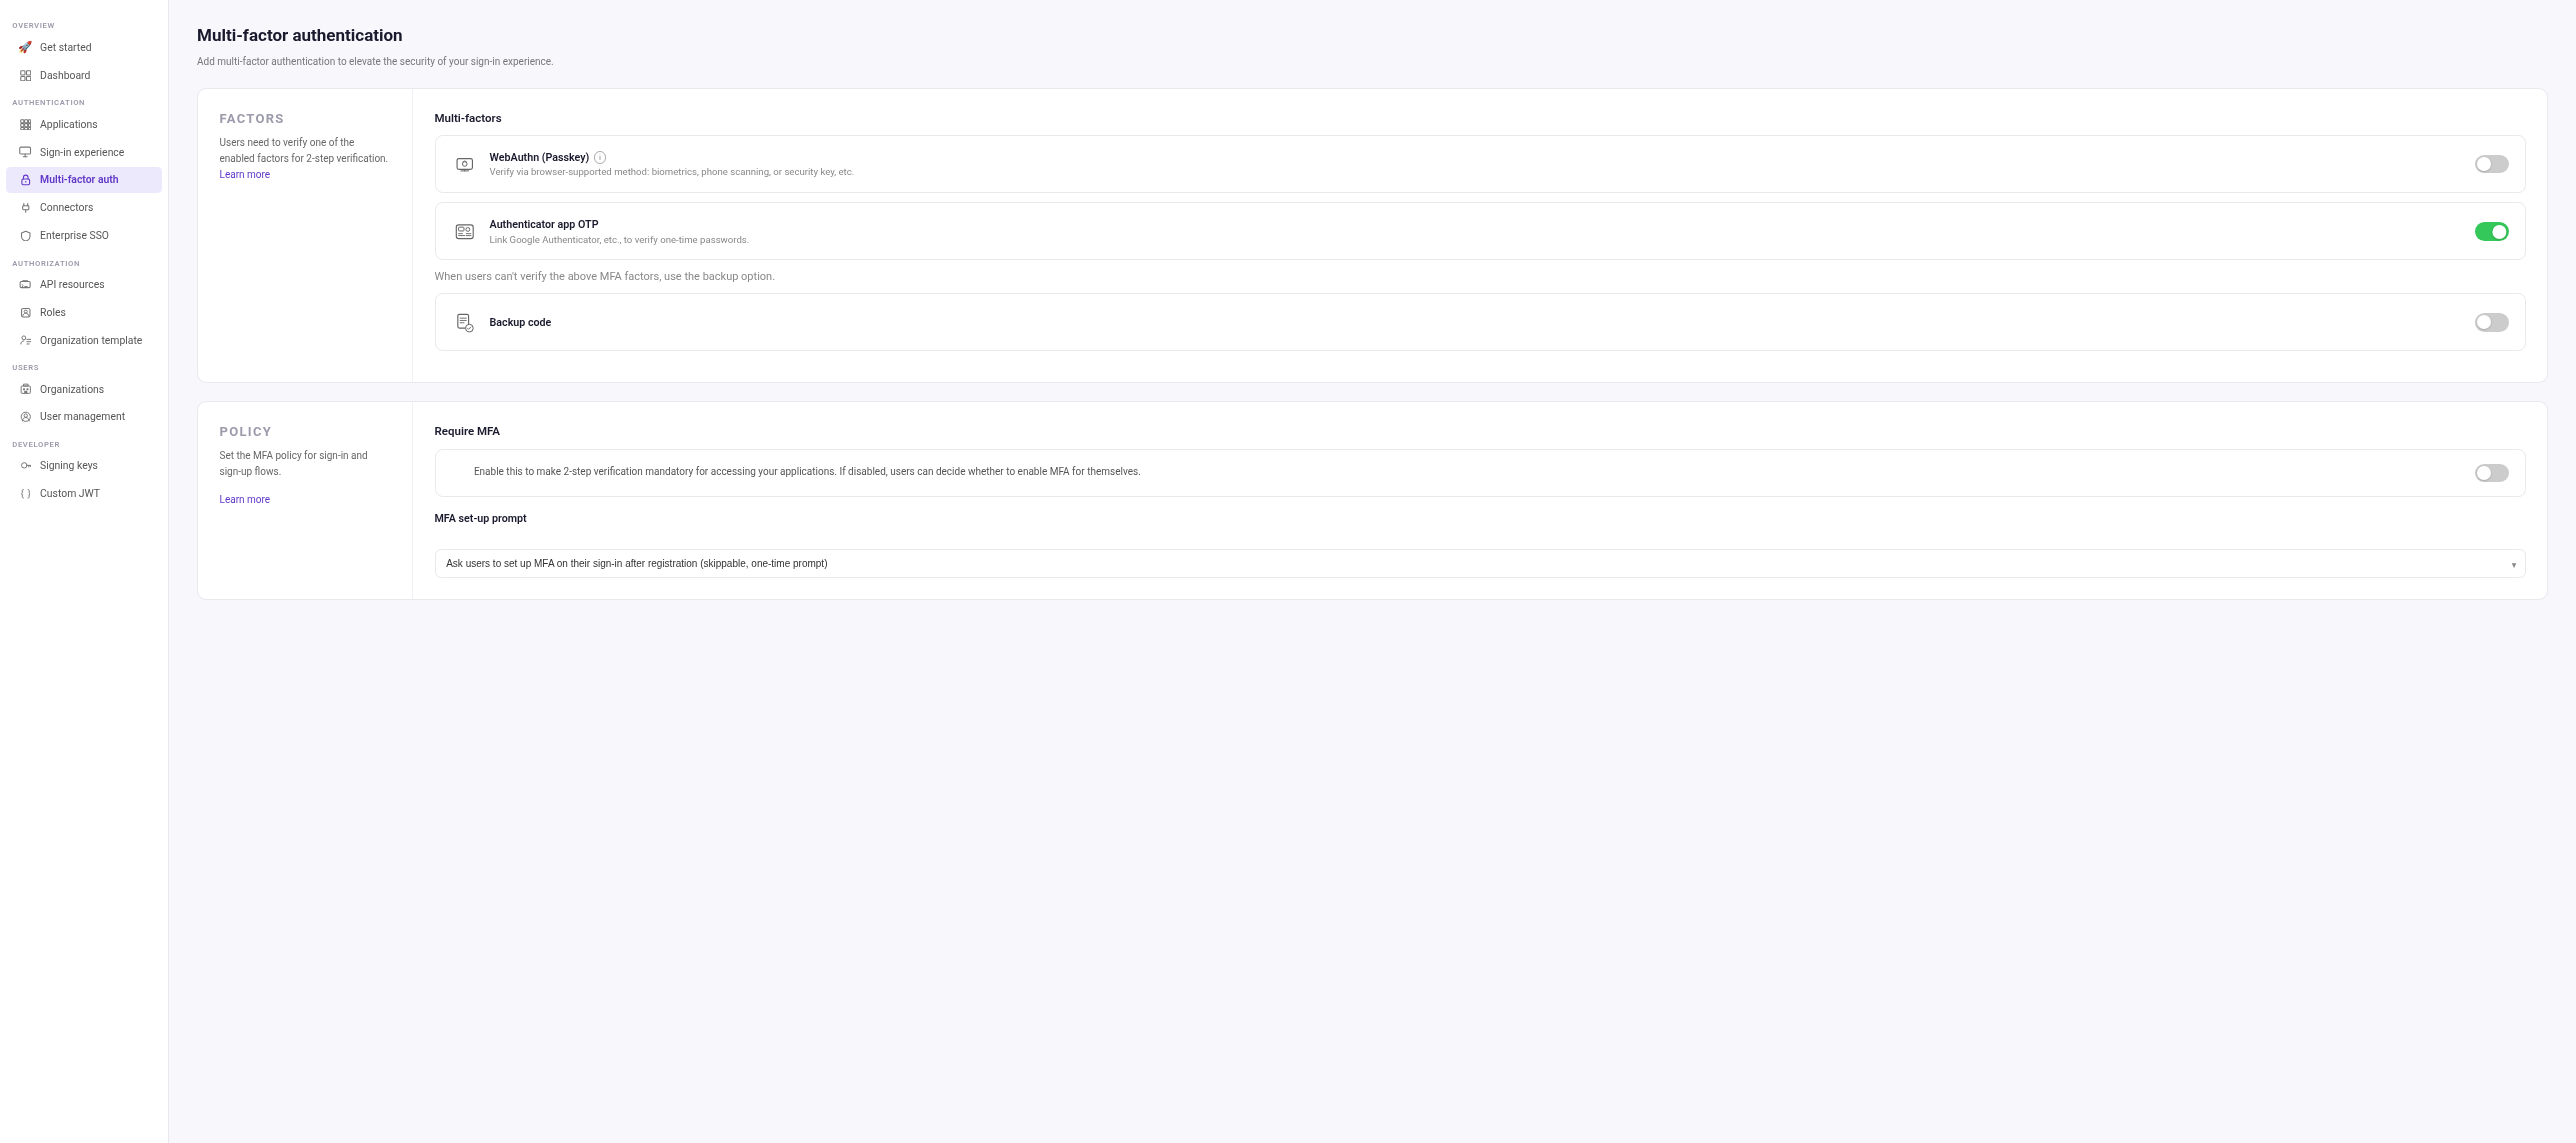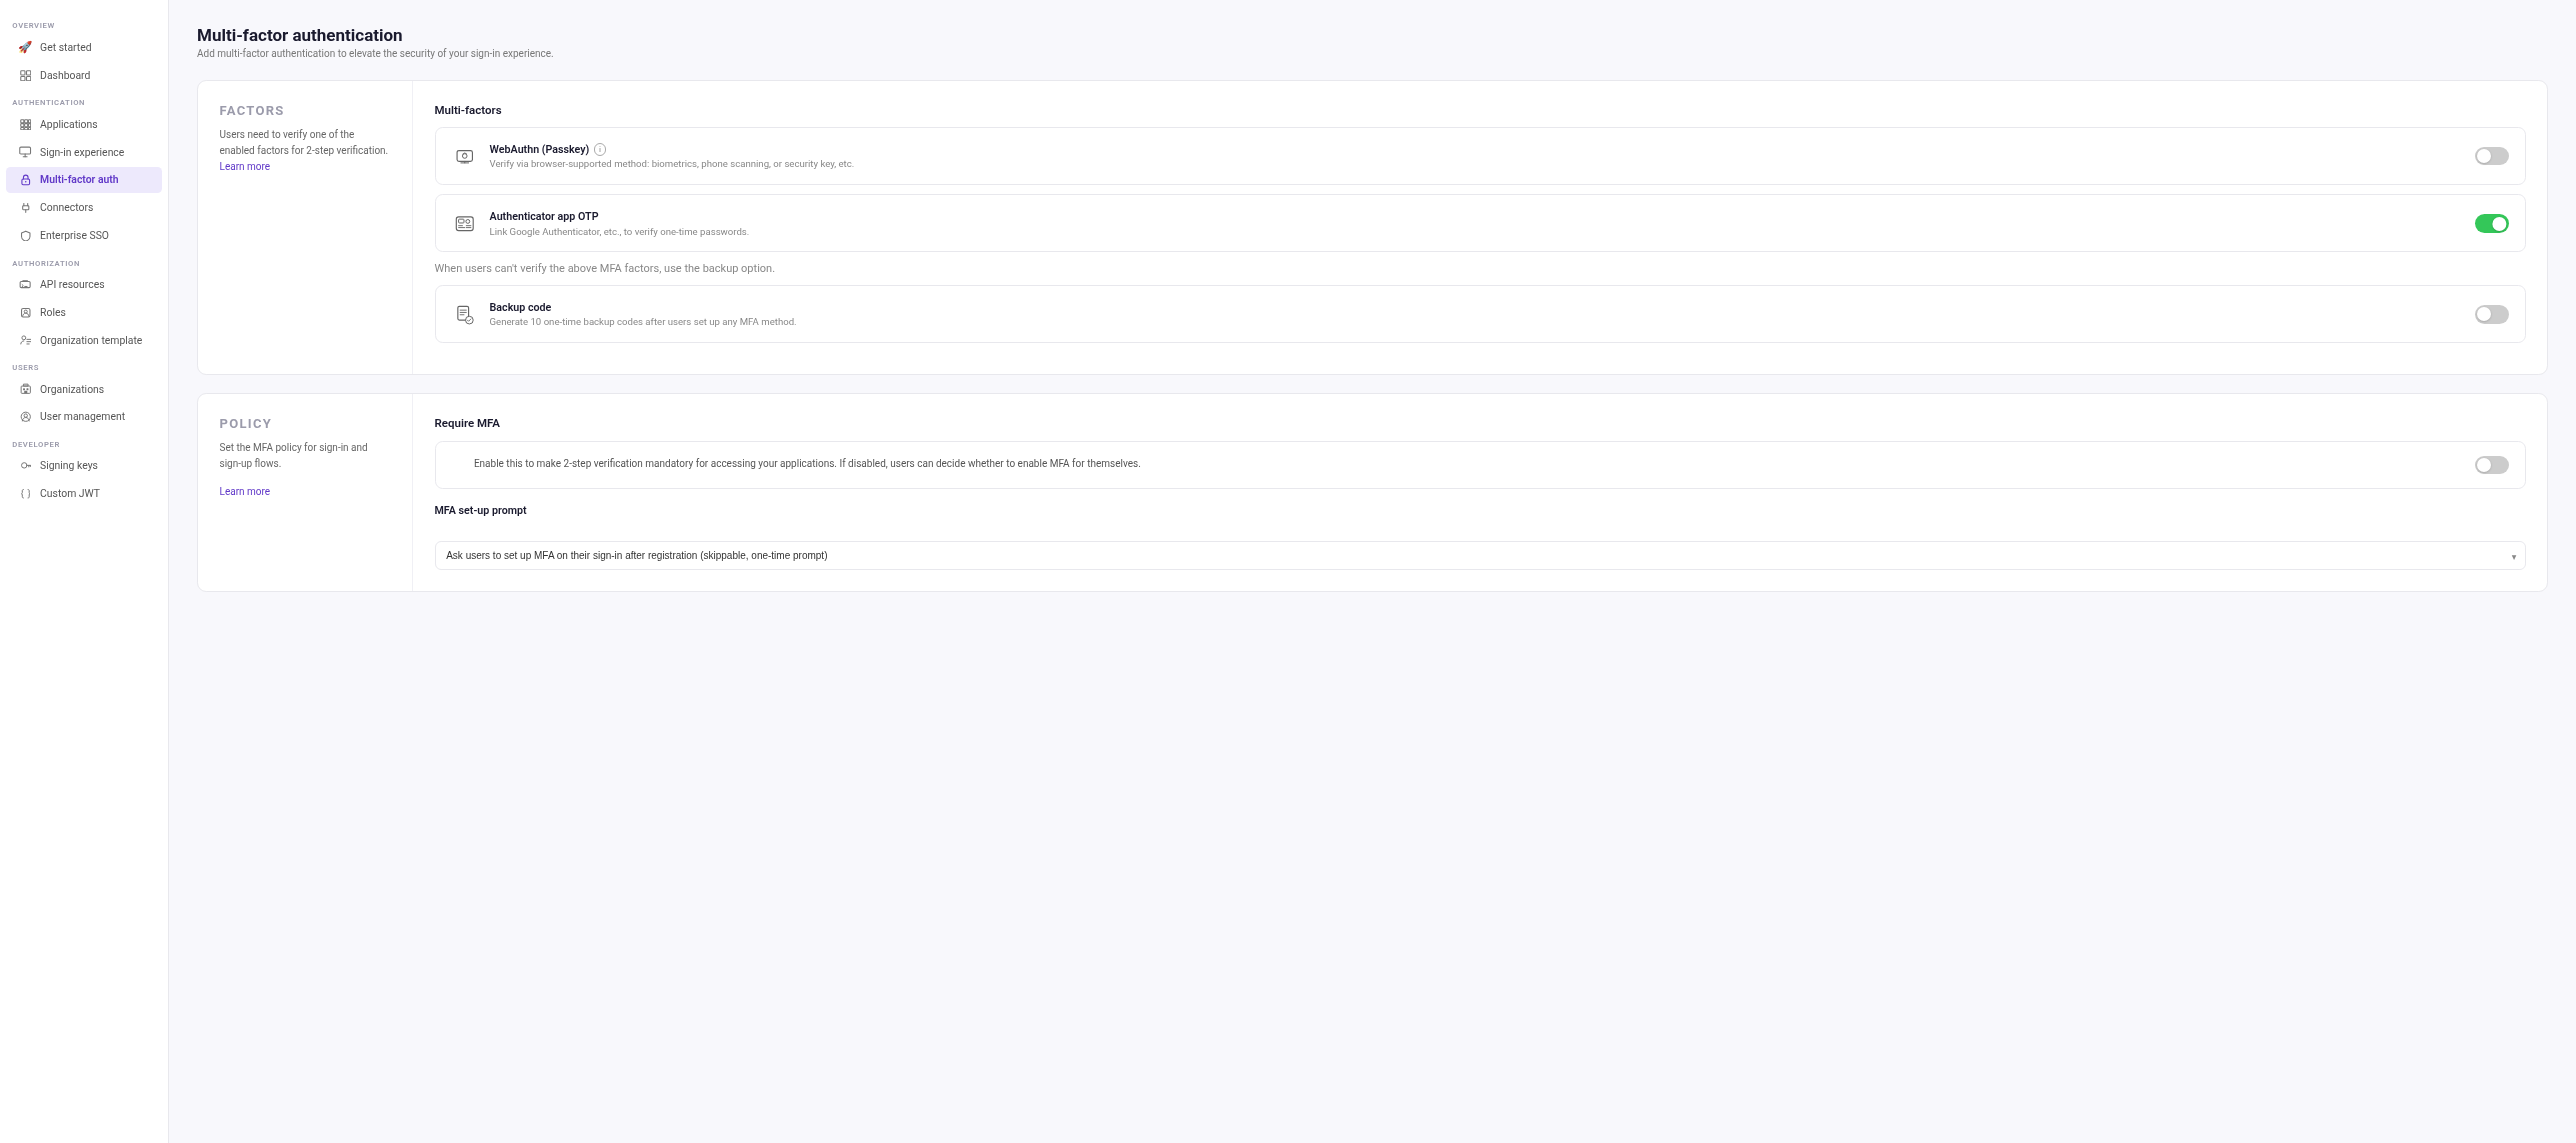--- a/index.html
+++ b/index.html
@@ -70,21 +70,21 @@
       flex: 1;
       overflow-y: auto;
       padding: 24.6px 28px;
       background: #f8f8fc;
     }
 
     .page-title {
       font-size: 17px;
       font-weight: 700;
       color: #1a1a2e;
-      margin-bottom: 3px;
+      margin-bottom: 11px;
     }
 
     .page-subtitle {
       font-size: 10px;
       color: #777;
       margin-bottom: 21.5px;
     }
 
     
     .card {
@@ -512,21 +512,20 @@
           <div class="factor-icon">
             <svg width="21.5" height="21.5" viewBox="0 0 28 28" fill="none">
               <rect x="5" y="3" width="14" height="18" rx="2" stroke="#666" stroke-width="1.5"></rect>
               <path d="M8 8h8M8 11h8M8 14h5" stroke="#666" stroke-width="1.2" stroke-linecap="round"></path>
               <circle cx="20" cy="21" r="5" fill="#fff" stroke="#666" stroke-width="1.3"></circle>
               <path d="M17.5 21l1.5 1.5 3-3" stroke="#666" stroke-width="1.2" stroke-linecap="round" stroke-linejoin="round"></path>
             </svg>
           </div>
           <div class="factor-info">
             <div class="factor-name">Backup code</div>
-            <div class="factor-desc">Generate 10 one-time backup codes after users set up any MFA method.</div>
           </div>
           <label class="toggle">
             <input type="checkbox" style="">
             <span class="toggle-slider"></span>
           </label>
         </div>
       </div>
     </div>
   </div>
 

